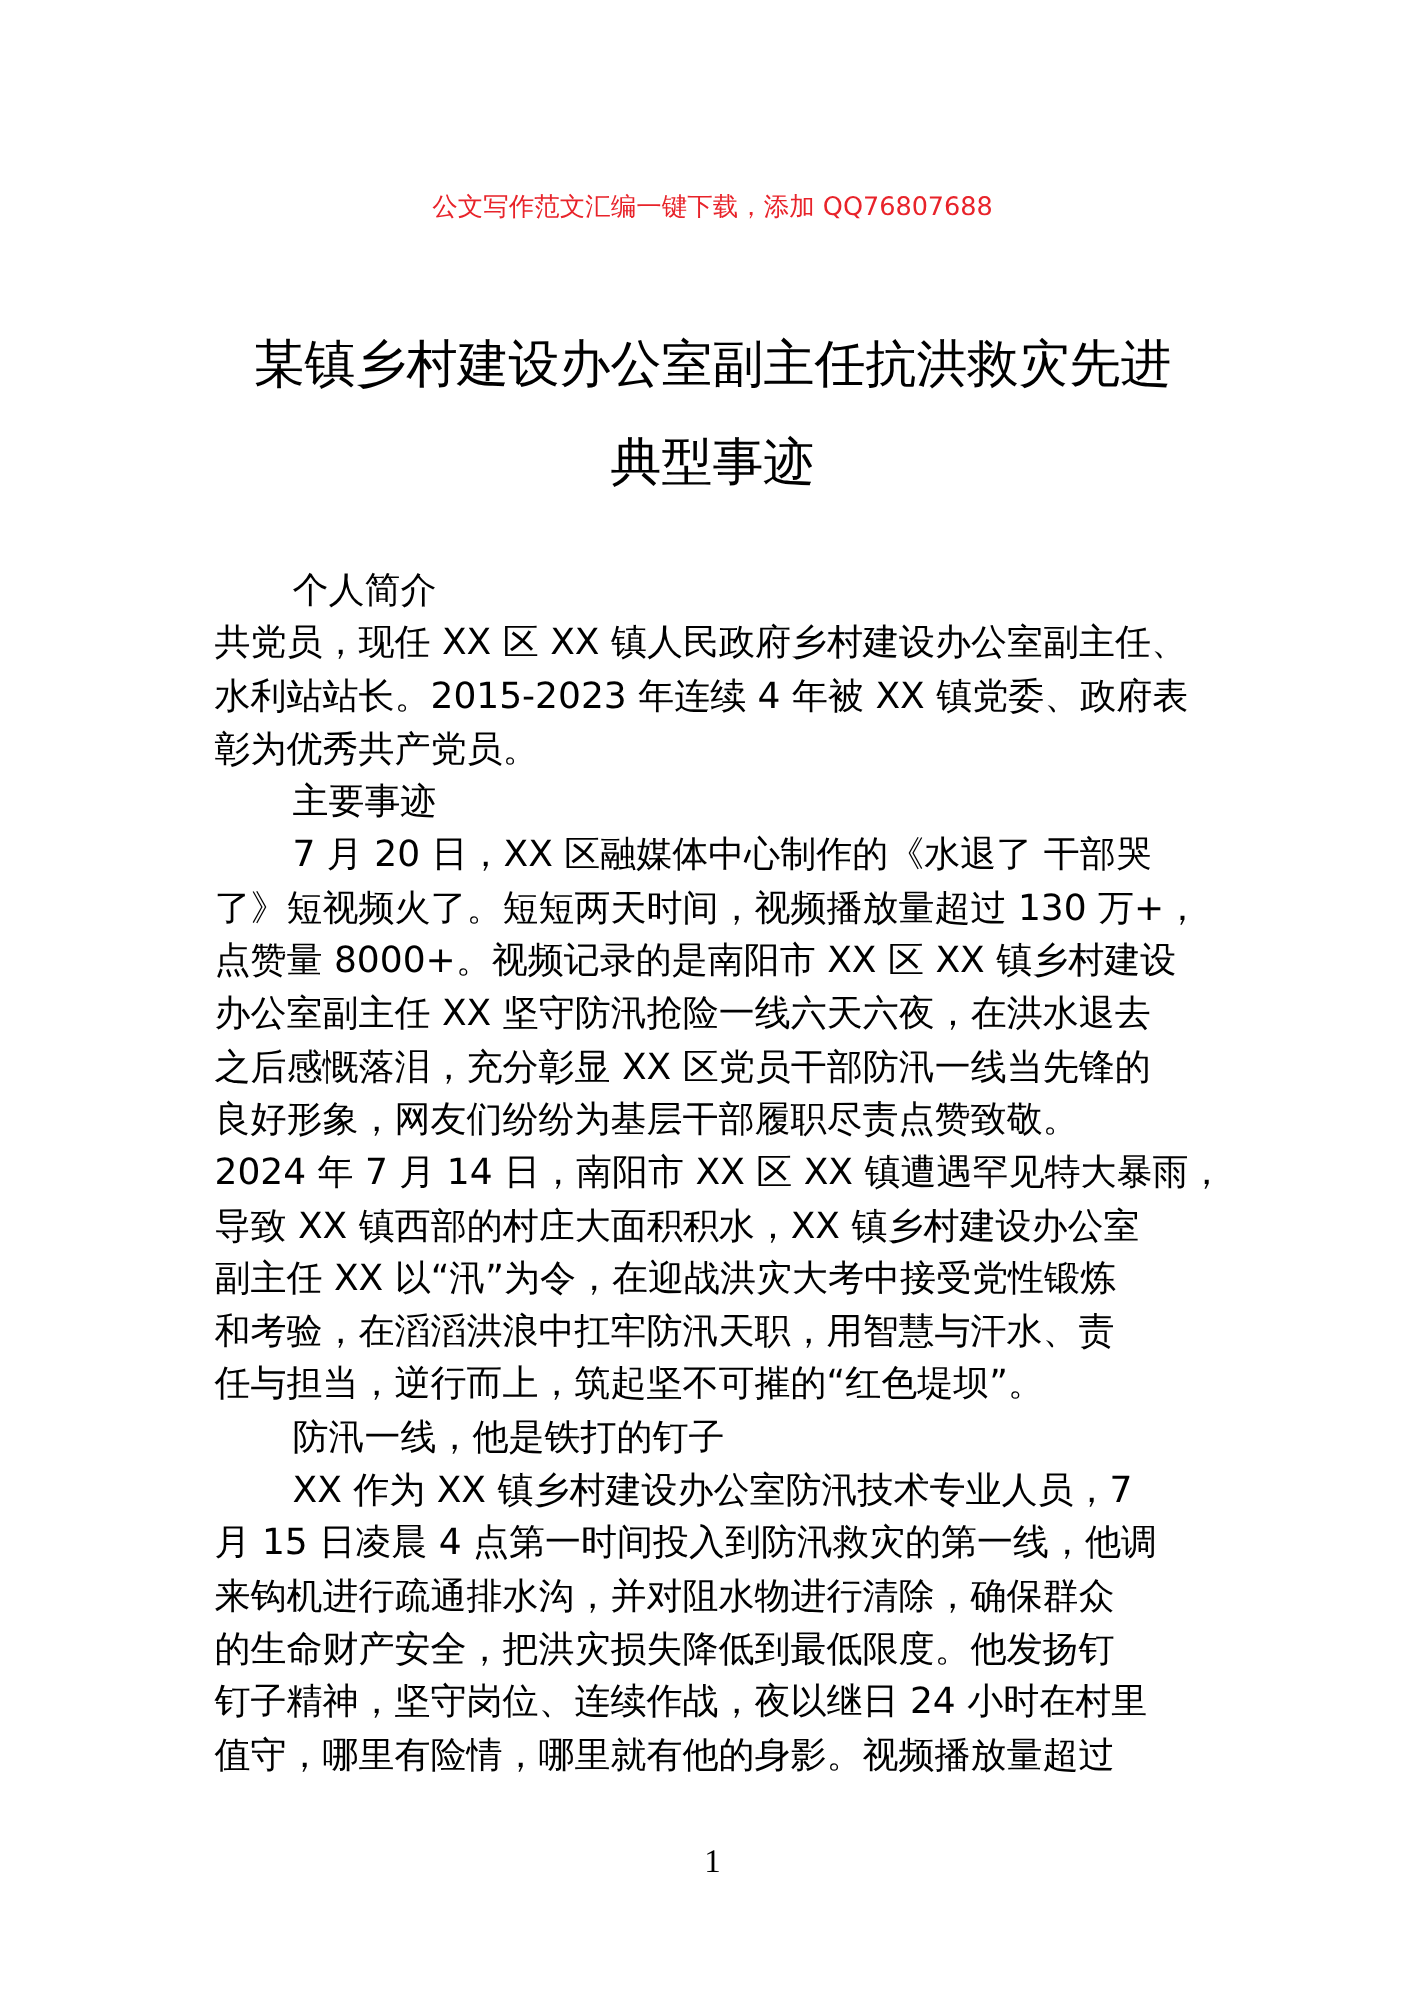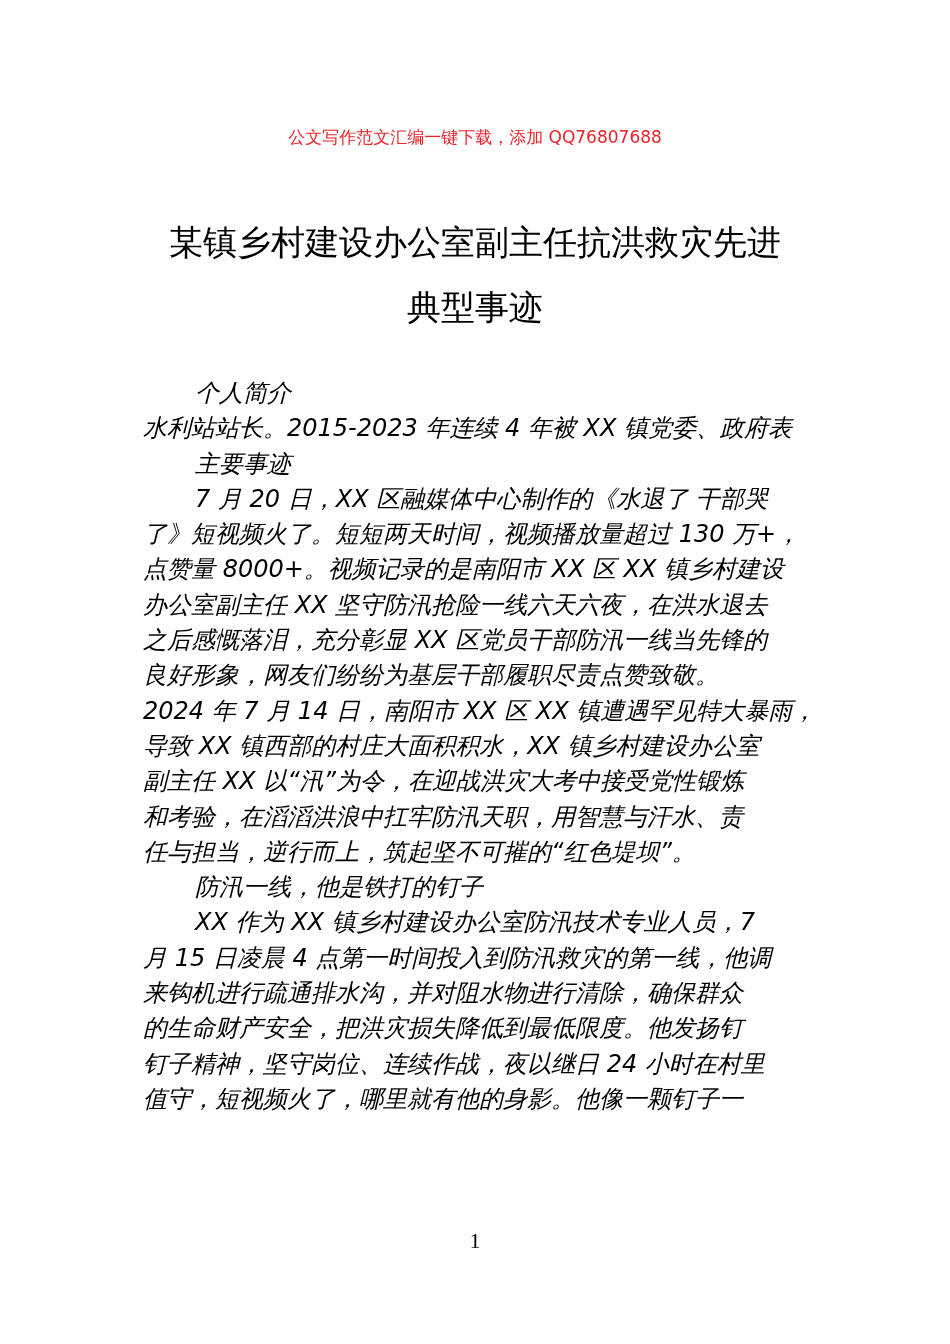--- a/index.html
+++ b/index.html
@@ -53,21 +53,20 @@
       width: 690px;
     }
     .line {
       height: 35.3px;
       line-height: 35.3px;
       font-size: 24px;
       white-space: nowrap;
       font-family: "DejaVu Sans", "Liberation Serif", sans-serif;
       letter-spacing: 0px;
       overflow: visible;
-      font-style: italic;
     }
     .line.indent { padding-left: 52px; }
     .page-number {
       position: absolute;
       top: 1188px;
       left: 0;
       width: 950px;
       text-align: center;
       font-size: 22px;
       font-family: "Liberation Serif", "DejaVu Serif", serif;
@@ -77,36 +76,38 @@
 <body>
 
 <div class="page">
   <div class="banner">公文写作范文汇编一键下载，添加 QQ76807688</div>
 
   <div class="title l1">某镇乡村建设办公室副主任抗洪救灾先进</div>
   <div class="title l2">典型事迹</div>
 
   <div class="body">
     <div class="line indent">个人简介</div>
+    <div class="line">共党员，现任 XX 区 XX 镇人民政府乡村建设办公室副主任、</div>
     <div class="line">水利站站长。2015-2023 年连续 4 年被 XX 镇党委、政府表</div>
+    <div class="line">彰为优秀共产党员。</div>
     <div class="line indent">主要事迹</div>
     <div class="line indent">7 月 20 日，XX 区融媒体中心制作的《水退了 干部哭</div>
     <div class="line">了》短视频火了。短短两天时间，视频播放量超过 130 万+，</div>
     <div class="line">点赞量 8000+。视频记录的是南阳市 XX 区 XX 镇乡村建设</div>
     <div class="line">办公室副主任 XX 坚守防汛抢险一线六天六夜，在洪水退去</div>
     <div class="line">之后感慨落泪，充分彰显 XX 区党员干部防汛一线当先锋的</div>
     <div class="line">良好形象，网友们纷纷为基层干部履职尽责点赞致敬。</div>
     <div class="line">2024 年 7 月 14 日，南阳市 XX 区 XX 镇遭遇罕见特大暴雨，</div>
     <div class="line">导致 XX 镇西部的村庄大面积积水，XX 镇乡村建设办公室</div>
     <div class="line">副主任 XX 以“汛”为令，在迎战洪灾大考中接受党性锻炼</div>
     <div class="line">和考验，在滔滔洪浪中扛牢防汛天职，用智慧与汗水、责</div>
     <div class="line">任与担当，逆行而上，筑起坚不可摧的“红色堤坝”。</div>
     <div class="line indent">防汛一线，他是铁打的钉子</div>
     <div class="line indent">XX 作为 XX 镇乡村建设办公室防汛技术专业人员，7</div>
     <div class="line">月 15 日凌晨 4 点第一时间投入到防汛救灾的第一线，他调</div>
     <div class="line">来钩机进行疏通排水沟，并对阻水物进行清除，确保群众</div>
     <div class="line">的生命财产安全，把洪灾损失降低到最低限度。他发扬钉</div>
     <div class="line">钉子精神，坚守岗位、连续作战，夜以继日 24 小时在村里</div>
-    <div class="line">值守，短视频火了，哪里就有他的身影。他像一颗钉子一</div>
+    <div class="line">值守，哪里有险情，哪里就有他的身影。视频播放量超过</div>
   </div>
 
   <div class="page-number">1</div>
 </div>
 
 </body></html>

